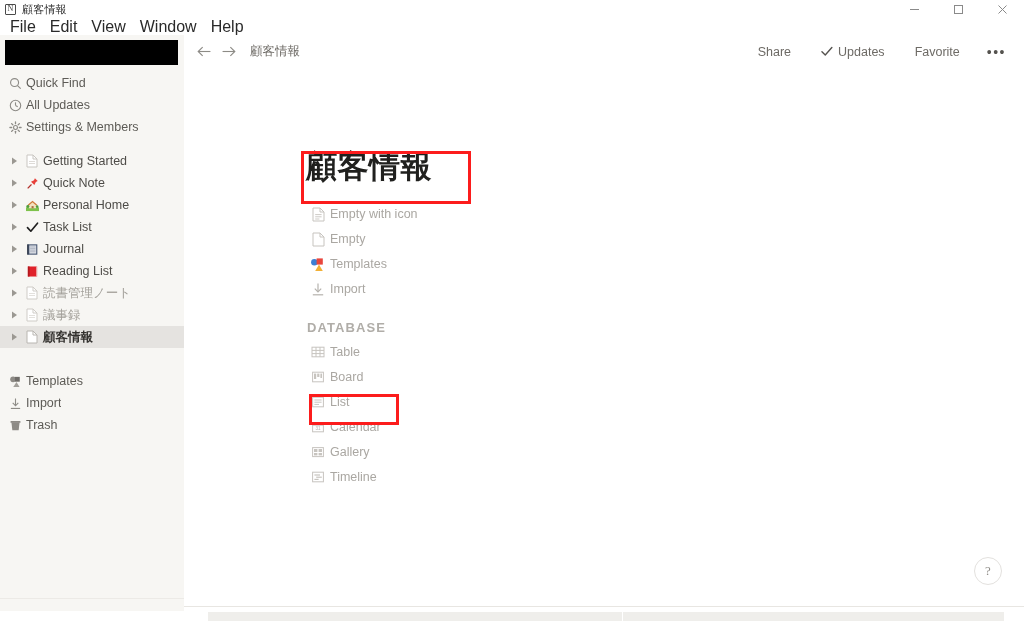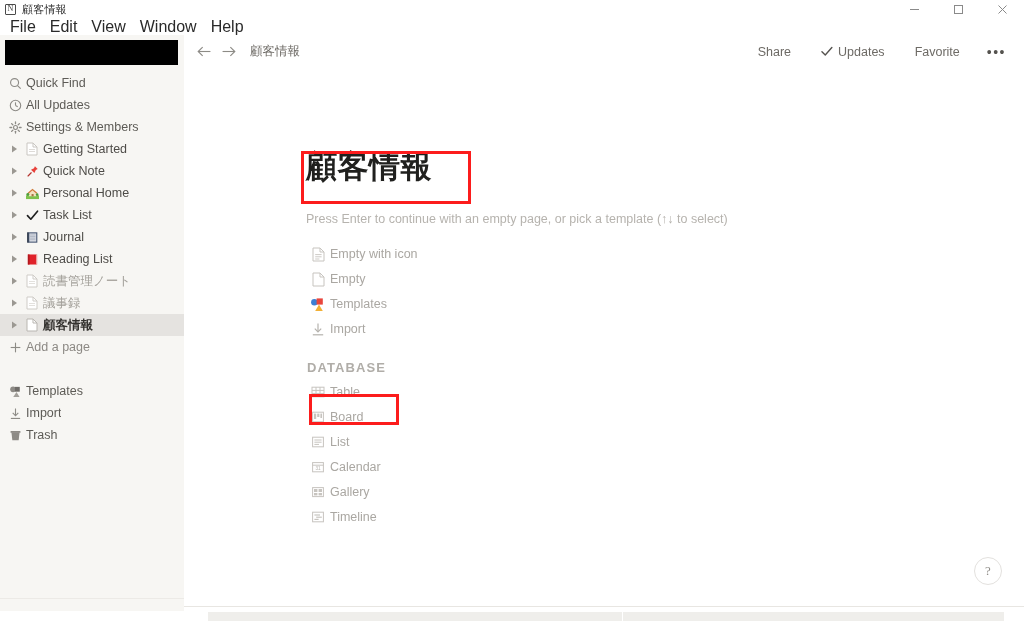--- a/index.html
+++ b/index.html
@@ -118,21 +118,21 @@
     flex: none;
     display: flex;
     align-items: center;
     justify-content: flex-start;
     color: #8d8b86;
   }
   .side-ico svg { display: block; }
 
   .nav-group-top { margin-top: 7px; }
 
-  .page-list { }
+  .page-list { margin-top: 12px; }
 
   .page-row {
     height: 22px;
     display: flex;
     align-items: center;
     padding-left: 6px;
     font-size: 12.5px;
     color: #4e4c48;
     white-space: nowrap;
   }
@@ -598,29 +598,20 @@
         </span>
         <span class="page-emoji">
           <svg width="12" height="14" viewBox="0 0 12 14">
               <path d="M1 1h6l4 4v8H1z" fill="#fff" stroke="#b9b6b1" stroke-width="1"></path>
               <path d="M7 1v4h4" fill="none" stroke="#b9b6b1" stroke-width="1"></path>
             </svg>
         </span>
         <span class="page-label">顧客情報</span>
       </div>
 
-      <div class="addpage-row">
-        <span class="side-ico">
-          <svg width="13" height="13" viewBox="0 0 14 14">
-              <line x1="7" y1="1.8" x2="7" y2="12.2" stroke="currentColor" stroke-width="1.2"></line>
-              <line x1="1.8" y1="7" x2="12.2" y2="7" stroke="currentColor" stroke-width="1.2"></line>
-            </svg>
-        </span>
-        <span class="label">Add a page</span>
-      </div>
     </div>
 
     <div class="sidebar-bottom">
 
       <div class="side-row">
         <span class="side-ico">
           <svg width="13" height="13" viewBox="0 0 14 14">
               <circle cx="4.4" cy="4.6" r="3.1" fill="#8e8b86"></circle>
               <rect x="6.4" y="2" width="5.2" height="5.2" fill="#6f6c68"></rect>
               <path d="M4.6 13 L8 7.6 L11.4 13 Z" fill="#a3a09b"></path>
@@ -689,21 +680,20 @@
         <div class="top-action top-more">•••</div>
       </div>
     </div>
 
     <div class="page-body">
 
       <div class="title-wrap">
         <div class="page-title">顧客情報</div>
       </div>
 
-      <div class="hint">Press Enter to continue with an empty page, or pick a template (↑↓ to select)</div>
 
       <div class="opt-list">
 
         <div class="opt-row">
           <span class="opt-ico">
             <svg width="13" height="15" viewBox="0 0 13 15">
                 <path d="M1 1h7l4 4v9H1z" fill="#fff" stroke="#c7c4bf" stroke-width="1"></path>
                 <path d="M8 1v4h4" fill="none" stroke="#c7c4bf" stroke-width="1"></path>
                 <g stroke="#c7c4bf" stroke-width=".9">
                   <line x1="3.2" y1="7.6" x2="9.6" y2="7.6"></line>

